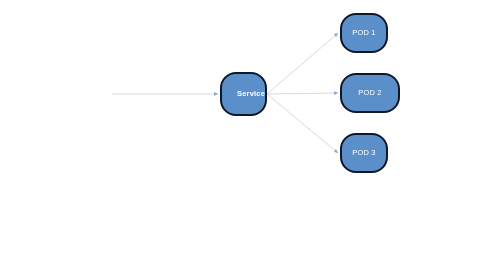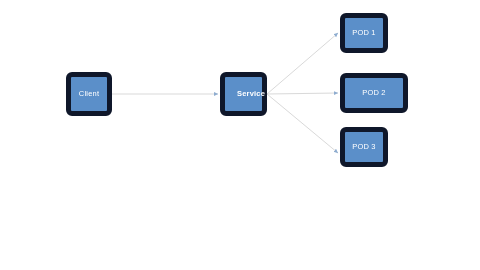--- a/index.html
+++ b/index.html
@@ -23,43 +23,43 @@
     top: 0;
     width: 480px;
     height: 270px;
   }
   .node {
     position: absolute;
     box-sizing: border-box;
     display: flex;
     align-items: center;
     justify-content: center;
-    border-radius: 6px;
+    border-radius: 16px;
     background: #5b8fc9;
-    border: 5px solid #0f172a;
+    border: 2px solid #0f172a;
     color: #ffffff;
     z-index: 2;
   }
   .node-label {
     font-size: 7.5px;
     letter-spacing: 0.2px;
     line-height: 1;
     color: #ffffff;
     white-space: nowrap;
   }
   .node-label.bold {
     font-weight: bold;
     padding-left: 15px;
   }
   
   #node-client  { left: 66px;  top: 72px;  width: 46px; height: 44px; }
   #node-service { left: 220px; top: 72px;  width: 47px; height: 44px; }
   #node-pod1    { left: 340px; top: 13px;  width: 48px; height: 40px; }
-  #node-pod2    { left: 340px; top: 73px;  width: 68px; height: 40px; }
-  #node-pod3    { left: 340px; top: 127px; width: 48px; height: 40px; }
+  #node-pod2    { left: 340px; top: 73px;  width: 60px; height: 40px; }
+  #node-pod3    { left: 340px; top: 133px; width: 48px; height: 40px; }
 </style>
 </head>
 <body>
 
 <div id="canvas">
 
   <svg id="edges" viewBox="0 0 480 270" width="480" height="270" xmlns="http://www.w3.org/2000/svg">
     <defs>
       <marker id="arrow" markerWidth="5" markerHeight="5" refX="4.2" refY="2" orient="auto" markerUnits="strokeWidth">
         <path d="M0,0 L4.4,2 L0,4 z" fill="#8fadd0"></path>
@@ -68,23 +68,20 @@
 
     <line x1="112" y1="94" x2="218" y2="94" stroke="#d9d9d9" stroke-width="1" marker-end="url(#arrow)"></line>
 
     <line x1="267" y1="94" x2="338" y2="33" stroke="#d9d9d9" stroke-width="1" marker-end="url(#arrow)"></line>
 
     <line x1="267" y1="94" x2="338" y2="93" stroke="#d9d9d9" stroke-width="1" marker-end="url(#arrow)"></line>
 
     <line x1="267" y1="94" x2="338" y2="153" stroke="#d9d9d9" stroke-width="1" marker-end="url(#arrow)"></line>
   </svg>
 
-  <div class="node" id="node-client">
-    <span class="node-label">Client</span>
-  </div>
 
   <div class="node" id="node-service">
     <span class="node-label bold">Service</span>
   </div>
 
   <div class="node" id="node-pod1">
     <span class="node-label">POD 1</span>
   </div>
 
   <div class="node" id="node-pod2">

